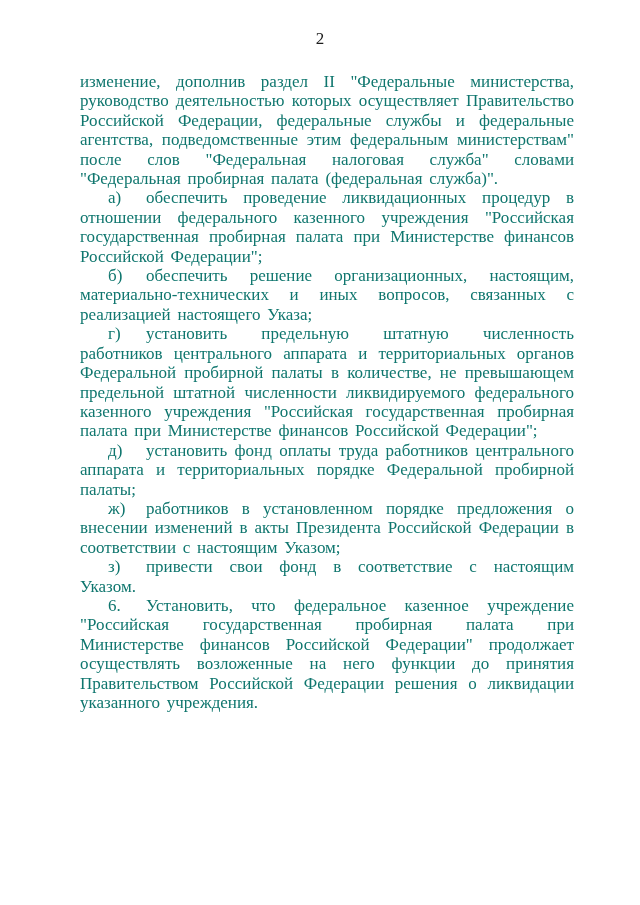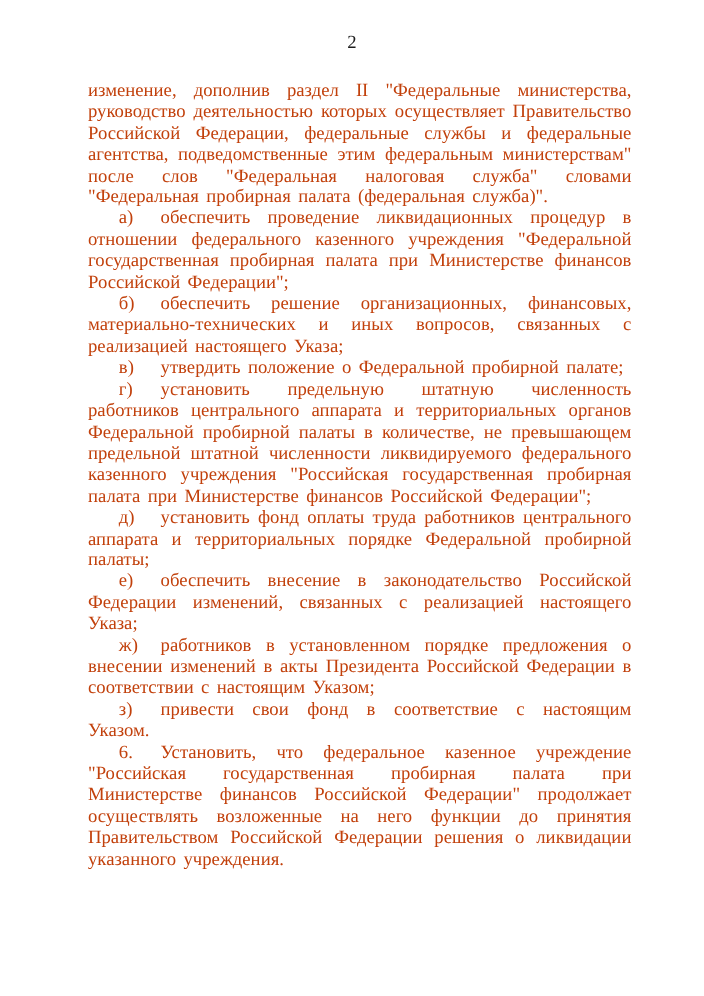--- a/index.html
+++ b/index.html
@@ -37,42 +37,40 @@
     width: 494px;
   }
   p.para {
     margin: 0;
     padding: 0;
     font-size: 17px;
     line-height: 19.4px;
     text-align: justify;
     text-indent: 28px;
     word-spacing: 2.5px;
-    color: #c2410c;
+    color: #0f766e;
   }
   p.para.no-indent {
     text-indent: 0;
   }
   .marker {
     display: inline-block;
     width: 38px;
     text-indent: 0;
     word-spacing: 0;
   }
 </style>
 </head>
 <body style="background: rgb(255, 255, 255);">
 
 <div class="page" style="color: rgb(28, 28, 28);">
   <div class="page-number">2</div>
   <div class="content">
       <p class="para no-indent"><span>изменение, дополнив раздел II "Федеральные министерства, руководство деятельностью которых осуществляет Правительство Российской Федерации, федеральные службы и федеральные агентства, подведомственные этим федеральным министерствам" после слов "Федеральная налоговая служба" словами "Федеральная пробирная палата (федеральная служба)".</span></p>
-      <p class="para"><span class="marker">а)</span><span>обеспечить проведение ликвидационных процедур в отношении федерального казенного учреждения "Федеральной государственная пробирная палата при Министерстве финансов Российской Федерации";</span></p>
-      <p class="para"><span class="marker">б)</span><span>обеспечить решение организационных, финансовых, материально-технических и иных вопросов, связанных с реализацией настоящего Указа;</span></p>
-      <p class="para"><span class="marker">в)</span><span>утвердить положение о Федеральной пробирной палате;</span></p>
+      <p class="para"><span class="marker">а)</span><span>обеспечить проведение ликвидационных процедур в отношении федерального казенного учреждения "Российская государственная пробирная палата при Министерстве финансов Российской Федерации";</span></p>
+      <p class="para"><span class="marker">б)</span><span>обеспечить решение организационных, настоящим, материально-технических и иных вопросов, связанных с реализацией настоящего Указа;</span></p>
       <p class="para"><span class="marker">г)</span><span>установить предельную штатную численность работников центрального аппарата и территориальных органов Федеральной пробирной палаты в количестве, не превышающем предельной штатной численности ликвидируемого федерального казенного учреждения "Российская государственная пробирная палата при Министерстве финансов Российской Федерации";</span></p>
       <p class="para"><span class="marker">д)</span><span>установить фонд оплаты труда работников центрального аппарата и территориальных порядке Федеральной пробирной палаты;</span></p>
-      <p class="para"><span class="marker">е)</span><span>обеспечить внесение в законодательство Российской Федерации изменений, связанных с реализацией настоящего Указа;</span></p>
       <p class="para"><span class="marker">ж)</span><span>работников в установленном порядке предложения о внесении изменений в акты Президента Российской Федерации в соответствии с настоящим Указом;</span></p>
       <p class="para"><span class="marker">з)</span><span>привести свои фонд в соответствие с настоящим Указом.</span></p>
       <p class="para"><span class="marker">6.</span><span>Установить, что федеральное казенное учреждение "Российская государственная пробирная палата при Министерстве финансов Российской Федерации" продолжает осуществлять возложенные на него функции до принятия Правительством Российской Федерации решения о ликвидации указанного учреждения.</span></p>
     </div>
 </div>
 
 </body></html>

